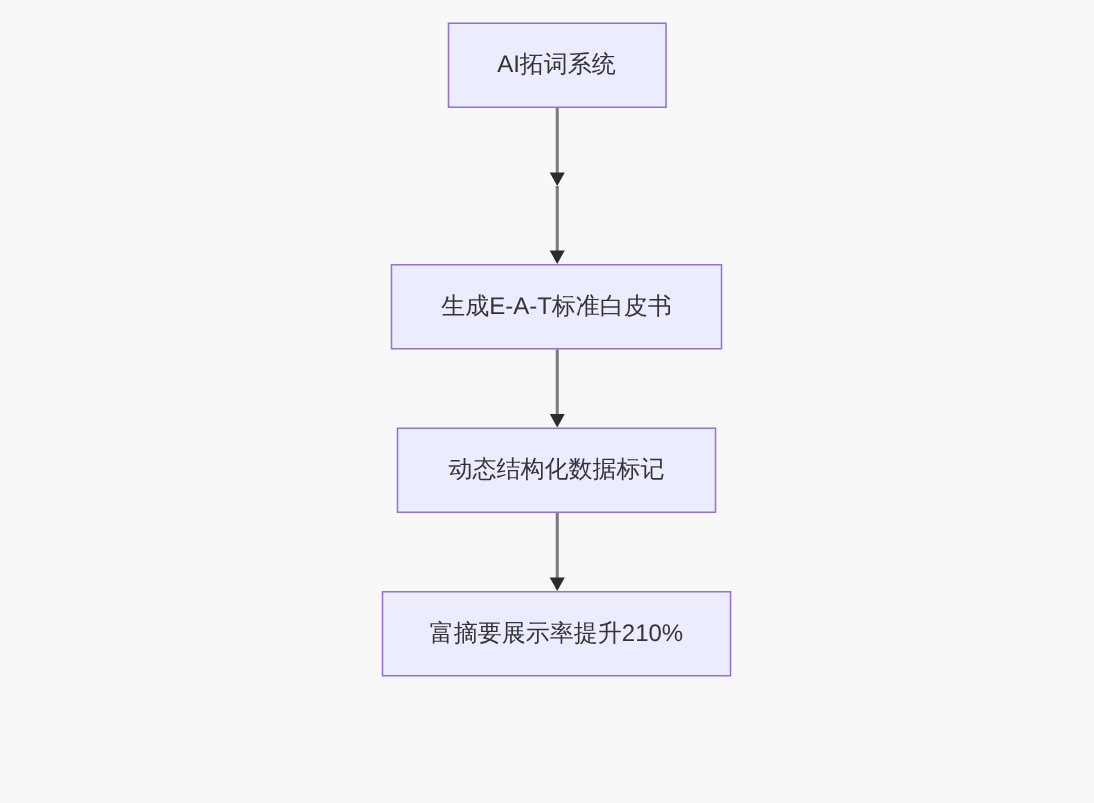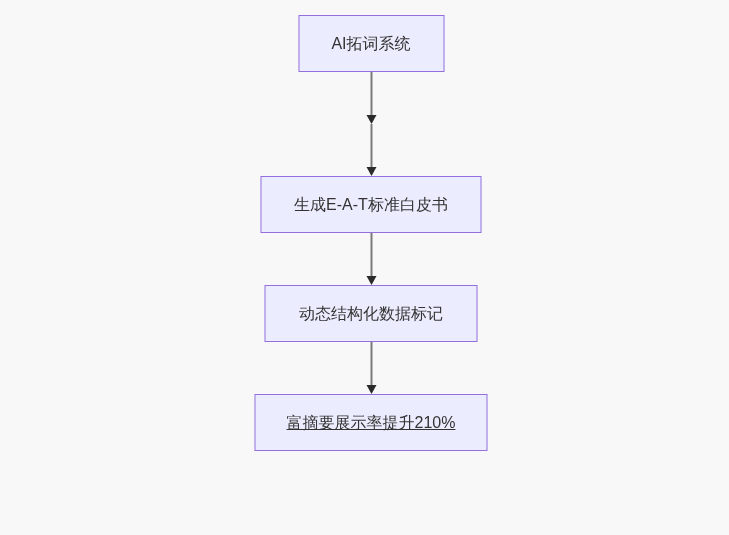--- a/index.html
+++ b/index.html
@@ -36,21 +36,21 @@
     color: #333333;
     font-size: 16px;
     line-height: 1;
     white-space: nowrap;
     flex: 0 0 auto;
   }
   .n1 { width: 146px; }
   .n2 { width: 192px; }
   .n3 { width: 221px; }
   .n4 { width: 213px; }
-  .n5 { width: 233px; text-decoration: underline; }
+  .n5 { width: 233px; }
   .edge {
     height: 52px;
     display: flex;
     flex-direction: column;
     align-items: center;
     flex: 0 0 auto;
   }
   .edge-line {
     width: 2px;
     flex: 1 1 auto;

